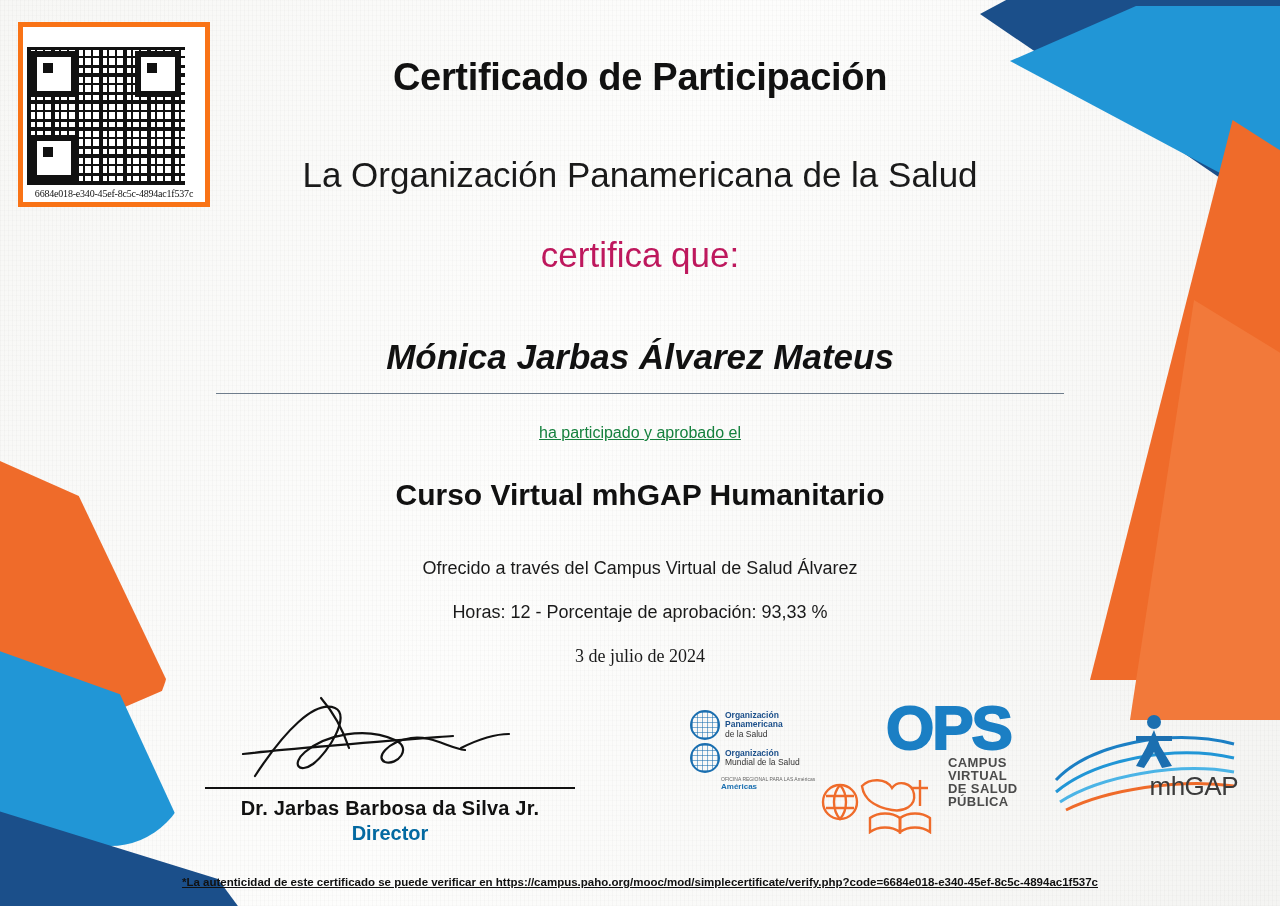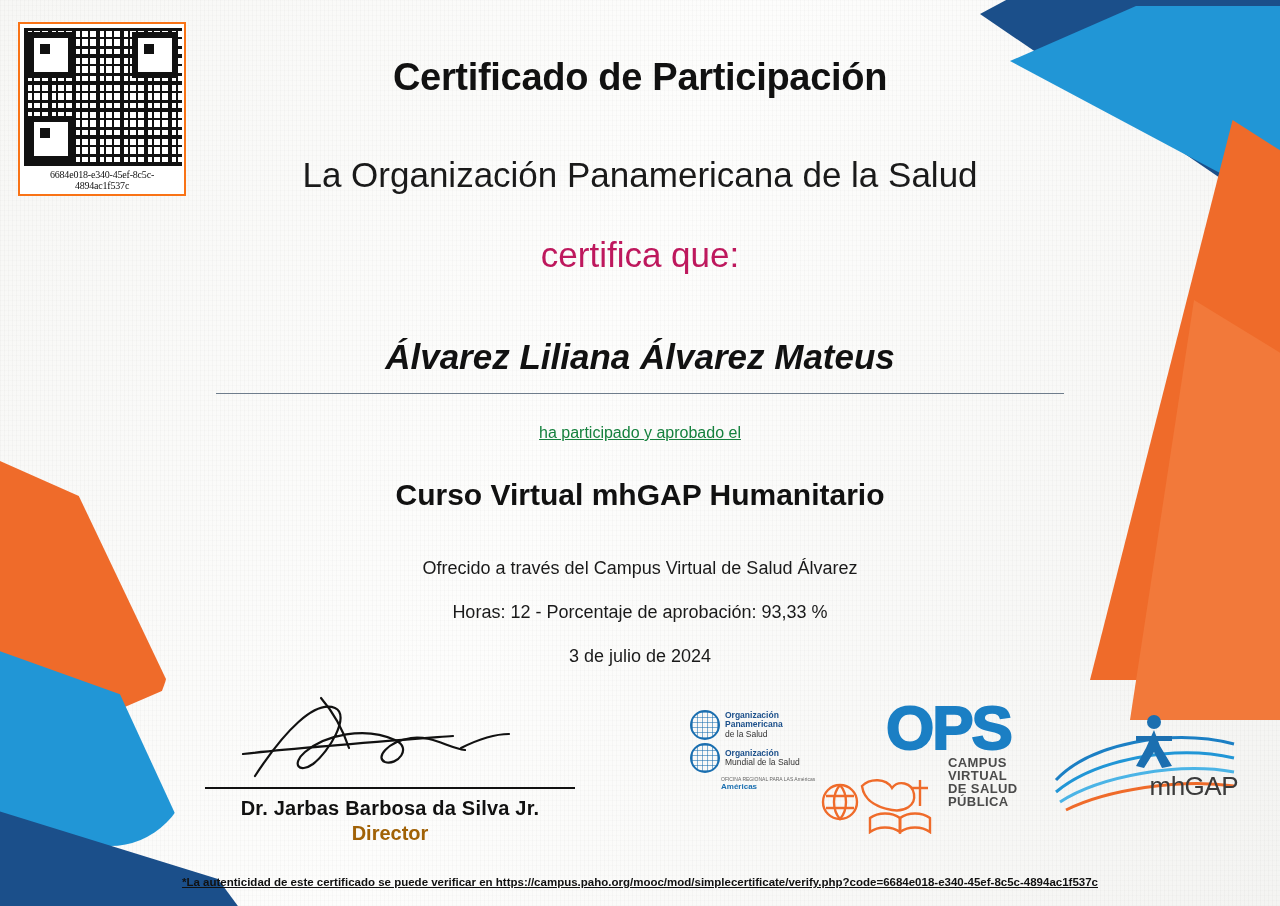--- a/index.html
+++ b/index.html
@@ -121,24 +121,24 @@
     width: 300px; height: 190px;
     background: #1b4f8a;
     clip-path: polygon(0% 28%, 86% 70%, 100% 100%, 0% 100%);
     border-top-right-radius: 40px;
   }
 
   
   .qr-block {
     position: absolute;
     left: 18px; top: 22px;
-    width: 168px;
+    width: 192px;
     background: #ffffff;
-    border: 2px solid #f97316;
-    padding: 4px 4px 2px 4px;
+    border: 5px solid #f97316;
+    padding: 20px 4px 2px 4px;
     box-sizing: border-box;
     z-index: 6;
   }
   .qr-code {
     width: 158px;
     height: 138px;
     background-color: #ffffff;
     background-image:
       repeating-linear-gradient(90deg, #111 0 4px, rgba(255,255,255,0) 4px 8px, #111 8px 10px, rgba(255,255,255,0) 10px 16px, #111 16px 18px, rgba(255,255,255,0) 18px 24px),
       repeating-linear-gradient(0deg, #111 0 4px, rgba(255,255,255,0) 4px 9px, #111 9px 12px, rgba(255,255,255,0) 12px 19px, #111 19px 21px, rgba(255,255,255,0) 21px 27px);
@@ -227,20 +227,21 @@
   }
   .hours {
     font-size: 18px;
     color: #1a1a1a;
     margin-top: 23px;
   }
   .date {
     font-size: 18px;
     color: #1a1a1a;
     margin-top: 23px;
+    font-family: Liberation Serif, serif;
   }
 
   
   .sign-block {
     position: absolute;
     left: 200px;
     top: 690px;
     width: 380px;
     text-align: center;
     z-index: 5;
@@ -255,21 +256,21 @@
   .sign-name {
     font-size: 20px;
     font-weight: bold;
     color: #111;
     margin-top: 8px;
     letter-spacing: 0.2px;
   }
   .sign-role {
     font-size: 20px;
     font-weight: bold;
-    color: #a16207;
+    color: #0369a1;
     margin-top: 2px;
   }
 
   
   .logos {
     position: absolute;
     left: 690px;
     top: 700px;
     width: 560px;
     height: 140px;
@@ -392,21 +393,21 @@
       <span class="qr-eye tr"></span>
       <span class="qr-eye bl"></span>
     </div>
     <div class="qr-caption">6684e018-e340-45ef-8c5c-4894ac1f537c</div>
   </div>
 
   <div class="content">
     <div class="title">Certificado de Participación</div>
     <div class="org-line">La Organización Panamericana de la Salud</div>
     <div class="certifies">certifica que:</div>
-    <div class="recipient">Álvarez Liliana Álvarez Mateus</div>
+    <div class="recipient">Mónica Jarbas Álvarez Mateus</div>
     <div class="rule"></div>
     <div class="approved-line">ha participado y aprobado el</div>
     <div class="course">Curso Virtual mhGAP Humanitario</div>
     <div class="offered">Ofrecido a través del Campus Virtual de Salud Álvarez</div>
     <div class="hours">Horas: 12 - Porcentaje de aprobación: 93,33 %</div>
     <div class="date">3 de julio de 2024</div>
   </div>
 
   <div class="sign-block">
     <svg class="signature-svg" width="330" height="95" viewBox="0 0 330 95">

